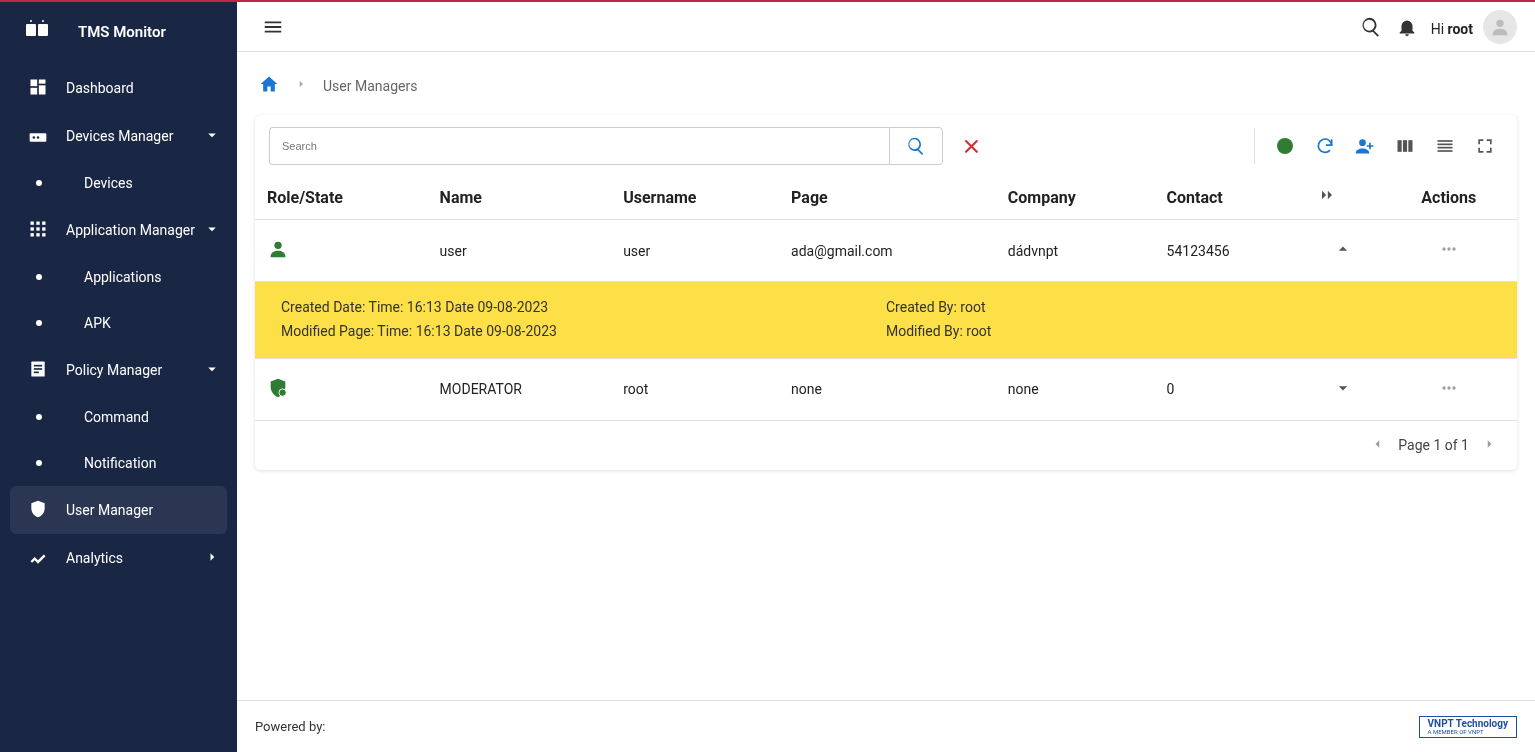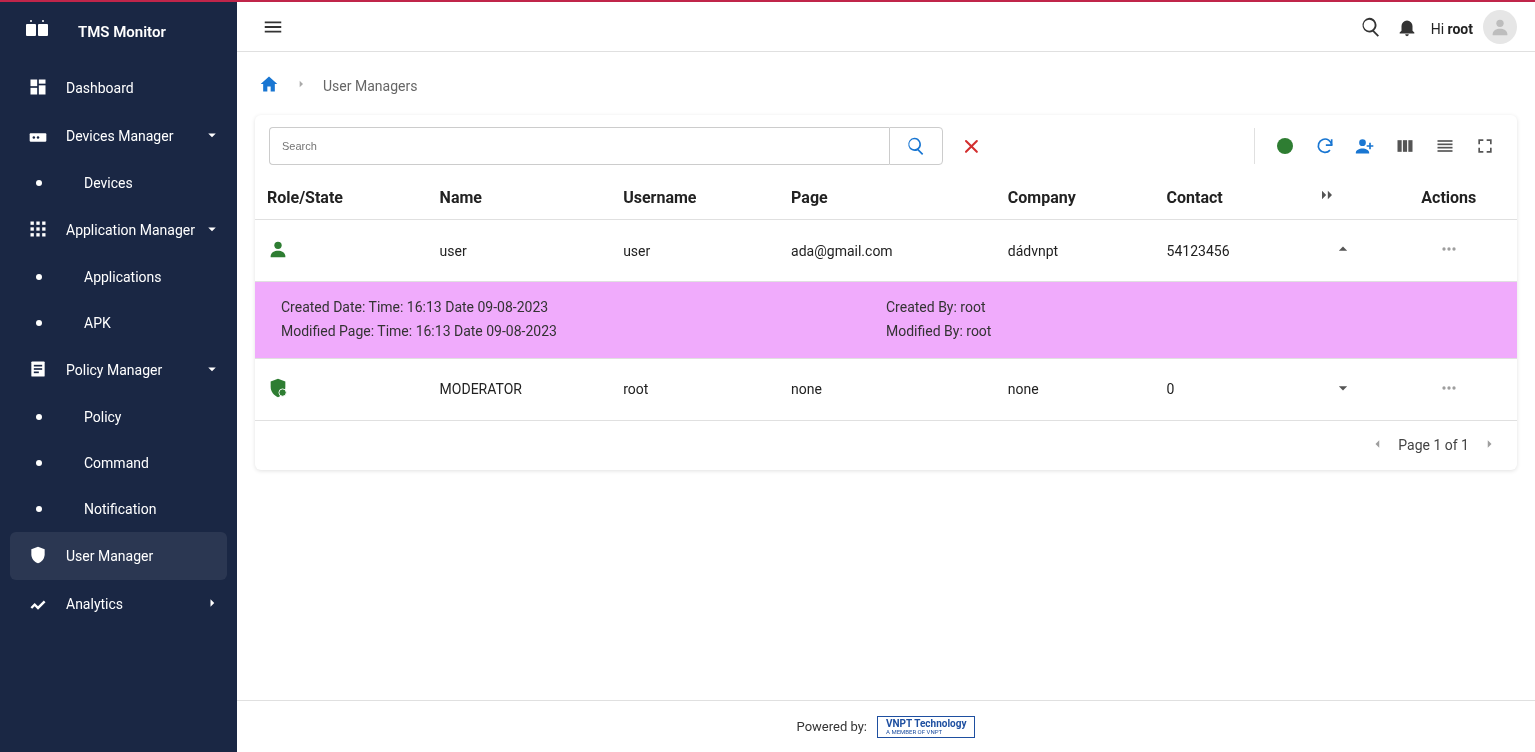--- a/index.html
+++ b/index.html
@@ -103,36 +103,36 @@
   .status-dot { width:16px; height:16px; border-radius:50%; background:#2e7d32; }
 
   table.data { width:100%; border-collapse:collapse; }
   table.data th {
     text-align:left; font-weight:700; font-size:16px; padding:10px 12px;
     border-bottom:1px solid var(--border);
     background:#fff;
   }
   table.data th.actions { text-align:center; }
   table.data td { padding:18px 12px; border-bottom:1px solid var(--border); vertical-align:middle; }
-  table.data tr.detail td { background:#f0abfc; padding:14px 26px; }
+  table.data tr.detail td { background:#fde047; padding:14px 26px; }
   .detail-grid { display:flex; }
   .detail-col { flex:1; line-height:1.7; color:#333; }
   .role-icon svg { width:22px; height:22px; }
   .expand-col { text-align:center; }
   .expand-col svg, th.expand-col svg { width:20px; height:20px; fill:#555; cursor:pointer; }
   .actions-col { text-align:center; }
   .actions-col svg { width:20px; height:20px; fill:#9e9e9e; cursor:pointer; }
 
   .pager { display:flex; align-items:center; justify-content:flex-end; padding:14px 18px; gap:12px; color:#444; }
   .pager .pbtn svg { width:18px; height:18px; fill:#9e9e9e; cursor:pointer; }
 
   .footer {
     height: var(--footer-height);
     border-top:1px solid var(--border);
-    display:flex; align-items:center; justify-content:center;
+    display:flex; align-items:center; justify-content:space-between;
     padding:0 18px; gap:10px; font-size:13px; color:#333;
     background:#fff;
   }
   .footer .logo-box { border:1px solid #1e4fa0; padding:2px 8px; font-size:10px; color:#1e4fa0; font-weight:700; line-height:1; }
   .footer .logo-box small { display:block; font-size:6px; font-weight:400; }
 </style>
 </head>
 <body>
 
 <nav class="sidebar">
@@ -204,24 +204,20 @@
     <span><svg viewBox="0 0 24 24">
           <rect x="4" y="3" width="16" height="18" rx="1"></rect>
           <rect x="7" y="7" width="10" height="2" fill="#1a2744"></rect>
           <rect x="7" y="11" width="10" height="2" fill="#1a2744"></rect>
           <rect x="7" y="15" width="6" height="2" fill="#1a2744"></rect>
         </svg></span>
     <span>Policy Manager</span>
     <span class="chev"><svg viewBox="0 0 24 24">
           <path d="M7 10l5 5 5-5z"></path>
         </svg></span>
-  </div>
-  <div class="nav-sub-item">
-    <span class="bullet"></span>
-    <span>Policy</span>
   </div>
   <div class="nav-sub-item">
     <span class="bullet"></span>
     <span>Command</span>
   </div>
   <div class="nav-sub-item">
     <span class="bullet"></span>
     <span>Notification</span>
   </div>
 

